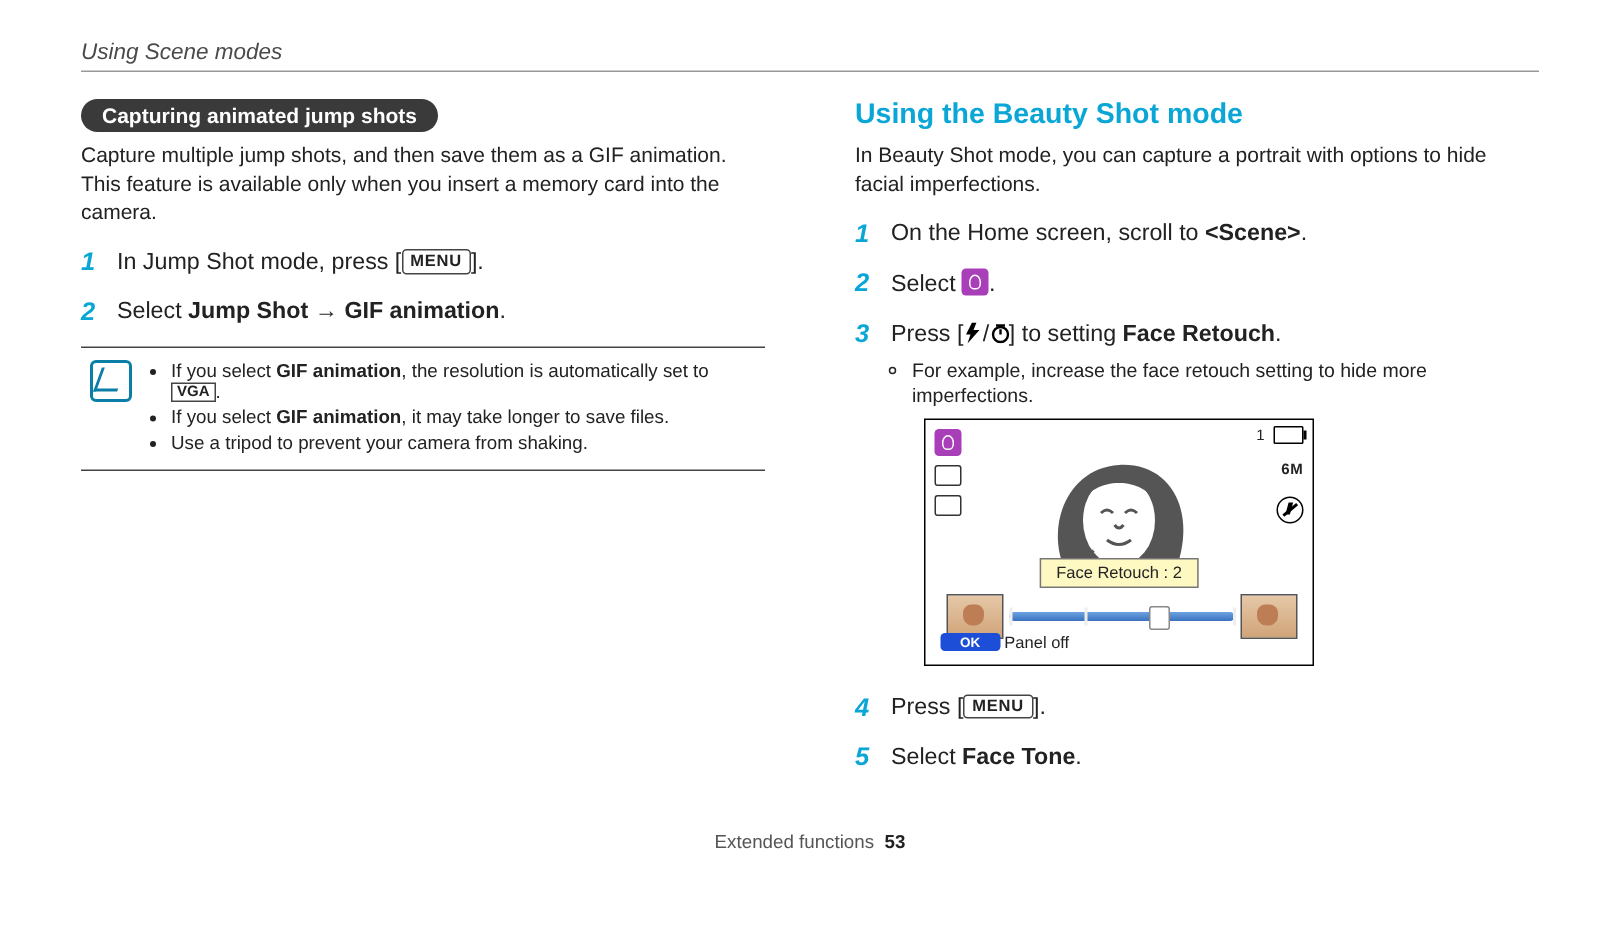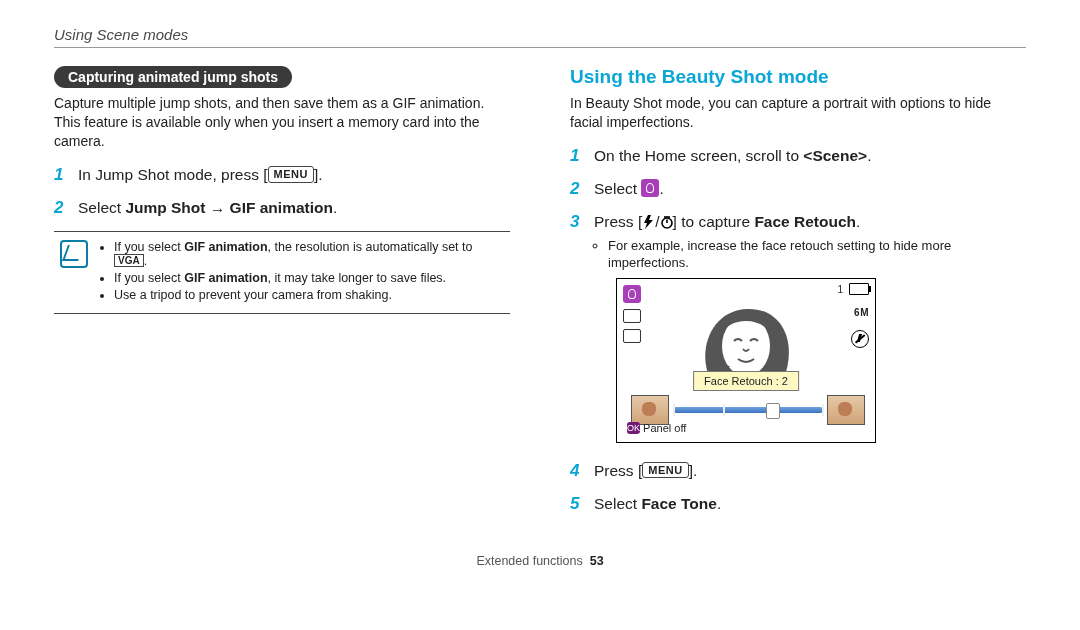--- a/index.html
+++ b/index.html
@@ -137,26 +137,26 @@
   .vga-chip {
     display: inline-block;
     border: 1px solid #444;
     font-weight: 700;
     font-size: 10px;
     padding: 0px 3px;
     vertical-align: 1px;
   }
   .ok-chip {
     display: inline-block;
-    background: #701a75;
+    background: #1d4ed8;
     color: #fff;
     border-radius: 3px;
     font-size: 9px;
-    font-weight: 400;
-    padding: 0 0;
+    font-weight: 700;
+    padding: 0 13px;
     vertical-align: 1px;
   }
   .key-bracket {
     font-weight: 500;
   }
   .beauty-icon {
     display: inline-block;
     width: 18px;
     height: 18px;
     background: #a83fb8;
@@ -363,21 +363,21 @@
         </li>
         <li>
           <span class="stepnum">3</span>
           <span class="steptxt">
             <span class="key-bracket">Press [</span><span class="flash-icon"><svg width="13" height="14" viewBox="0 0 13 14">
                   <polygon points="6,0 2,8 5,8 3,14 11,5 7,5 9,0" fill="#000"></polygon>
                 </svg></span><span>/</span><span class="timer-icon"><svg width="14" height="14" viewBox="0 0 14 14">
                   <circle cx="7" cy="8" r="5" fill="none" stroke="#000" stroke-width="1.6"></circle>
                   <line x1="7" y1="8" x2="7" y2="4.5" stroke="#000" stroke-width="1.6"></line>
                   <line x1="4" y1="2" x2="10" y2="2" stroke="#000" stroke-width="1.6"></line>
-                </svg></span><span class="key-bracket">] to capture </span><b>Face Retouch</b><span>.</span>
+                </svg></span><span class="key-bracket">] to setting </span><b>Face Retouch</b><span>.</span>
             <div class="sub">
                 <ul>
                   <li>For example, increase the face retouch setting to hide more imperfections.</li>
                 </ul>
               </div>
 
             
             <div class="preview">
               <div class="pv-left">
                 <div class="sq"></div>

